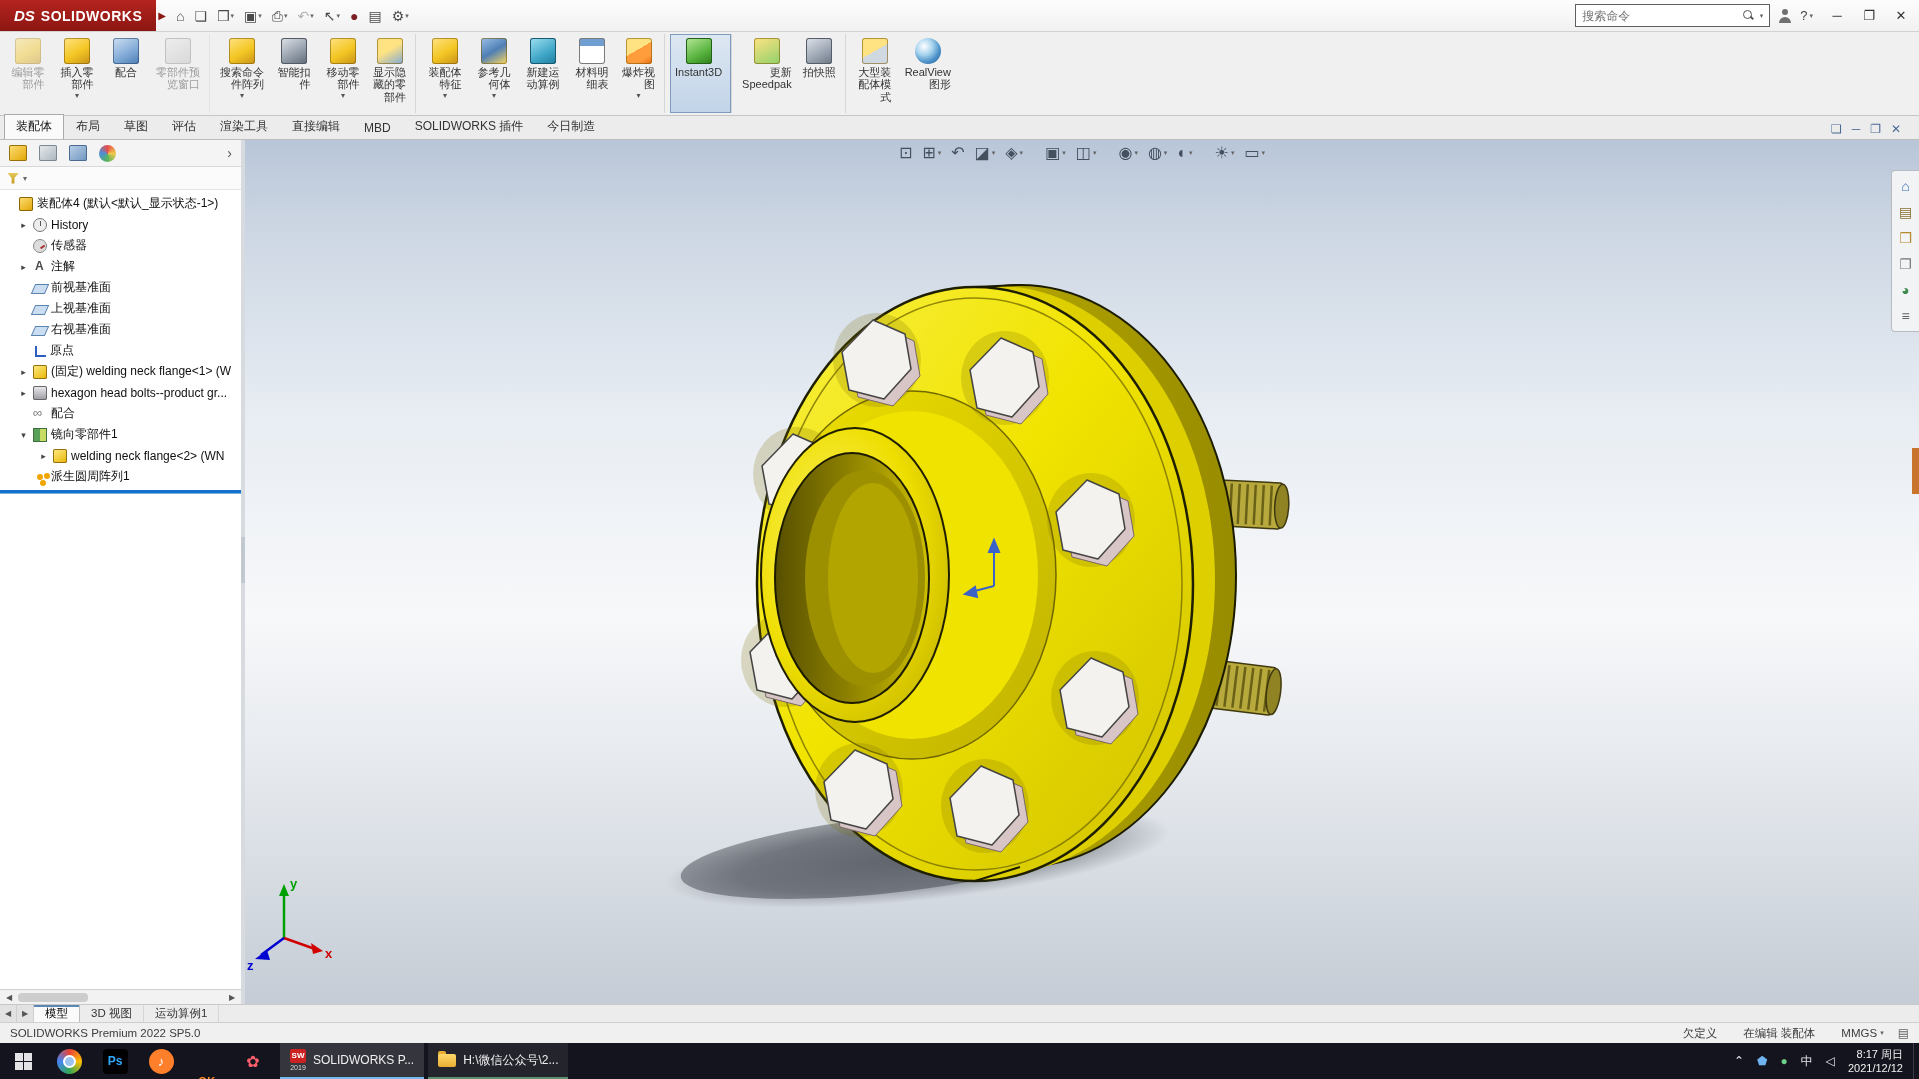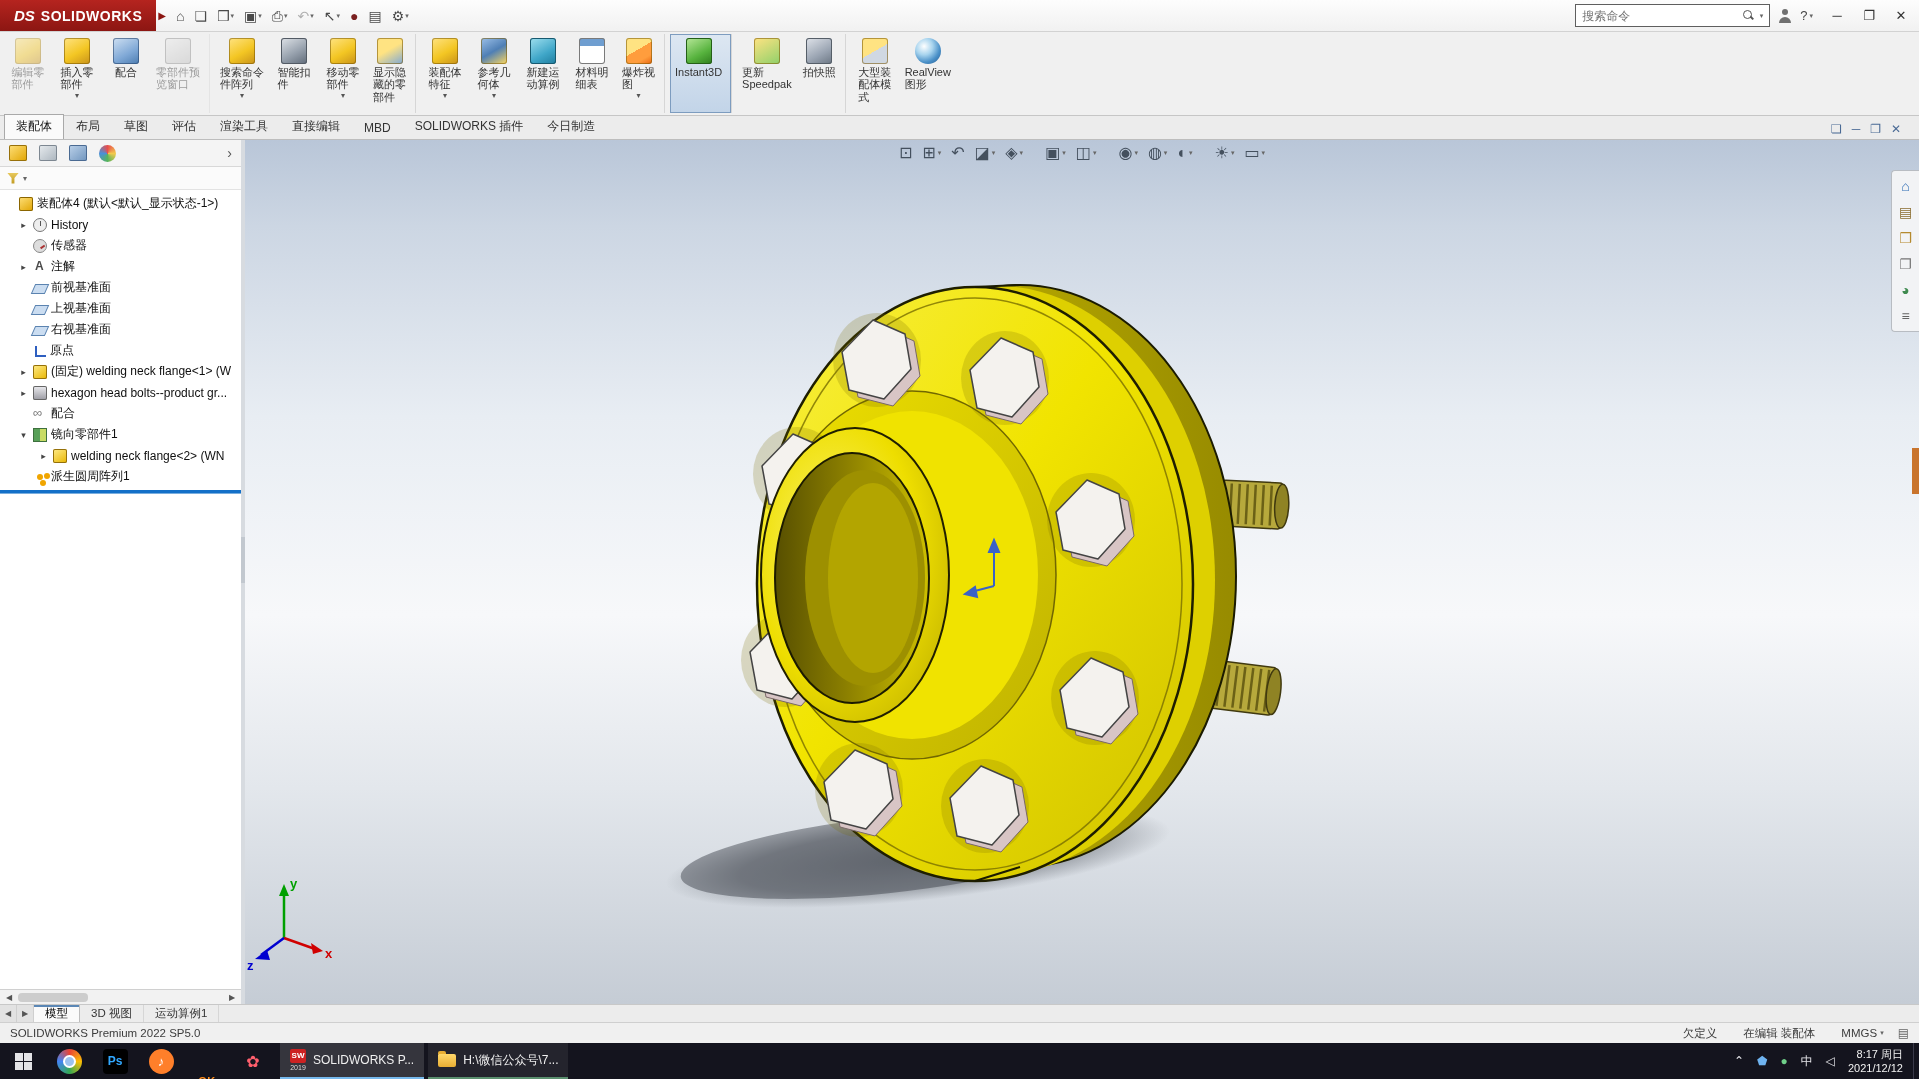--- a/index.html
+++ b/index.html
@@ -47,21 +47,21 @@
   .ric.show-hidden { background:linear-gradient(150deg,#ffe382 0 45%,#7fa8d6 100%); }
   .ric.reference-geometry { background:linear-gradient(150deg,#9cc0e8,#4f7fb5 50%,#ffd95e); }
   .ric.motion-study { background:linear-gradient(150deg,#9fe0ef,#3fa6c8 60%,#1f7d9e); box-shadow:inset 0 0 0 1px #17596f; }
   .ric.bom { background:linear-gradient(180deg,#6f9ed0 0 30%,#fff 30%); box-shadow:inset 0 0 0 1px #7a7a7a; }
   .ric.exploded-view { background:linear-gradient(150deg,#ffe382 0 45%,#ff9d3d 45% 75%,#e8650f); }
   .ric.instant3d { background:linear-gradient(150deg,#b8e89a,#57b33e 60%,#2e7d1d); box-shadow:inset 0 0 0 1px #245f17; }
   .ric.speedpak { background:linear-gradient(150deg,#ffe382,#8fd06a); }
   .ric.snapshot { background:linear-gradient(150deg,#e0e4ea,#9aa4b2 60%,#6b7683); box-shadow:inset 0 0 0 1px #555e68; }
   .ric.large-assembly { background:linear-gradient(150deg,#ffe382 0 50%,#d0d8e2 50%); }
   .ric.realview { border-radius:50%; background:radial-gradient(circle at 35% 32%,#fff,#a8d4ee 35%,#4a90c8 65%,#24578a); box-shadow:none; }
-  .rlabel { font-size:11px; line-height:1.12; text-align:left; color:#333; white-space:pre-line; }
+  .rlabel { font-size:11px; line-height:1.12; text-align:right; color:#333; white-space:pre-line; }
   .caret { font-size:8px; color:#555; line-height:1; margin-top:1px; }
 
   
   .tabrow { height:24px; flex:none; background:#ececec; border-bottom:1px solid #bdbdbd; display:flex; align-items:flex-end; padding:0 4px; }
   .ctab { padding:3px 11px 4px; font-size:12px; color:#333; border:1px solid transparent; border-bottom:none; }
   .ctab.active { background:#fafafa; border-color:#a9a9a9; color:#111; }
   .docctl { margin-left:auto; display:flex; gap:10px; padding:0 14px 4px 0; }
   .docctl .dbtn { font-size:12px; color:#4a6a95; line-height:1; }
 
   
@@ -860,21 +860,21 @@
       </div>
     <div class="twin">
       <span class="sw-ic">
         <span class="sw-box">SW</span>
         <span class="sw-badge">2019</span>
       </span>
       <span class="twin-label">SOLIDWORKS P...</span>
     </div>
     <div class="twin dim">
       <span class="folder-ic"></span>
-      <span class="twin-label">H:\微信公众号\7...</span>
+      <span class="twin-label">H:\微信公众号\2...</span>
     </div>
     <div class="tray">
       <span style="display:flex;gap:13px;align-items:center;">
 
           <span class="tray-ic">⌃</span>
 
           <span class="tray-ic c-blue">⬟</span>
 
           <span class="tray-ic c-green">●</span>
 

